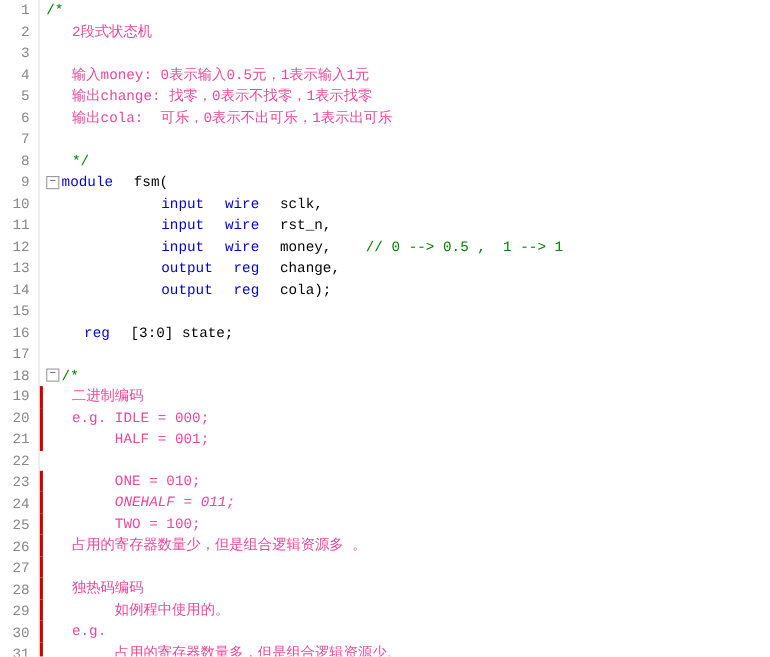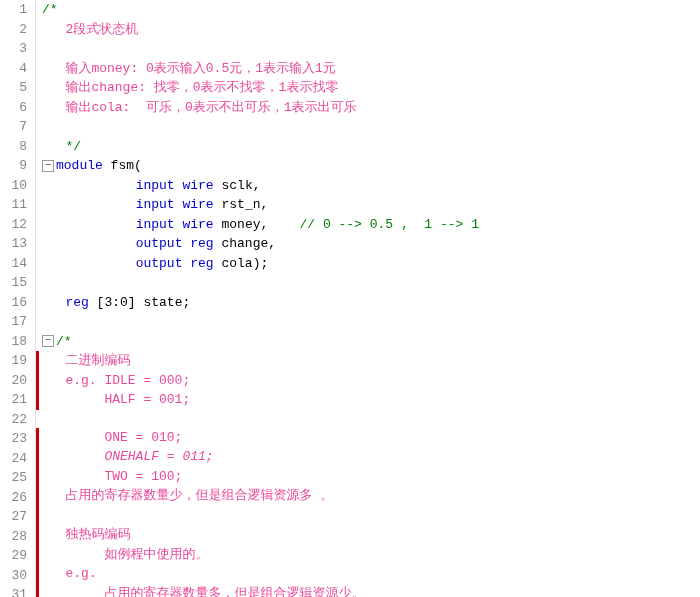--- a/index.html
+++ b/index.html
@@ -62,21 +62,21 @@
       height: 19.5px;
       white-space: pre;
       display: flex;
       align-items: center;
       font-size: 13px;
       position: relative;
     }
 
     
     .c-blue { color: #0000cc; }
-    .c-black { color: #000000; }
+    .c-black { color: #000000; margin-left: 11px; }
     .c-comment { color: #008000; }
     .c-cn { color: #ec4899; }
 
     .fold-icon {
       display: inline-block;
       width: 12px;
       height: 12px;
       border: 1px solid #999;
       text-align: center;
       line-height: 10px;

